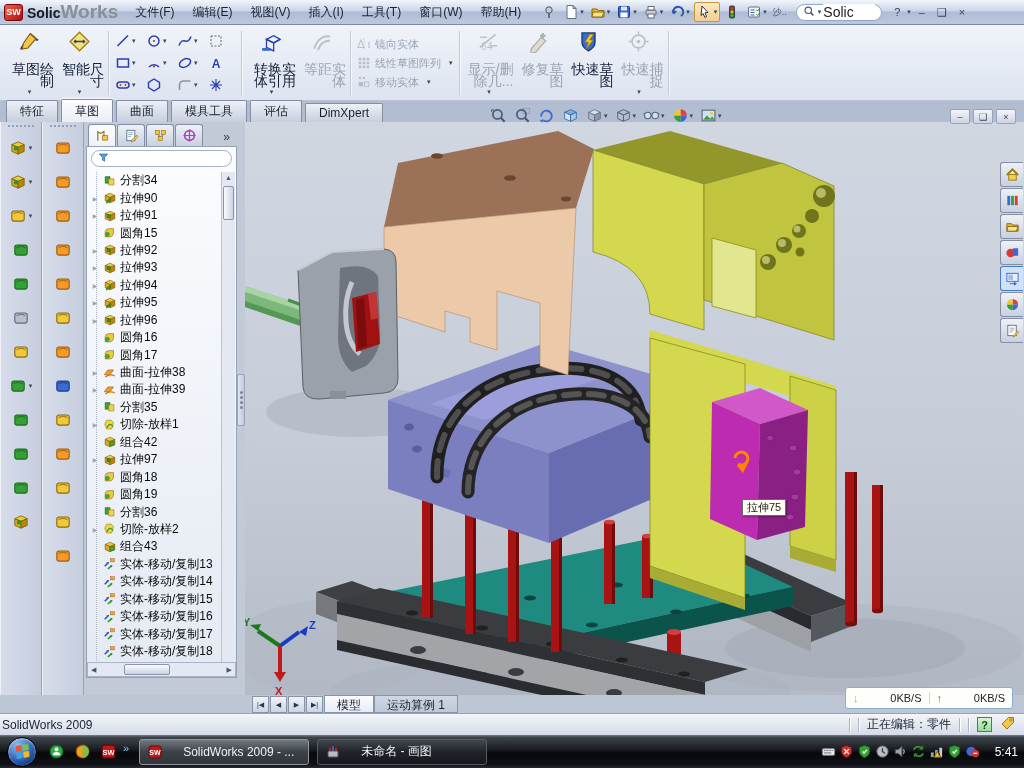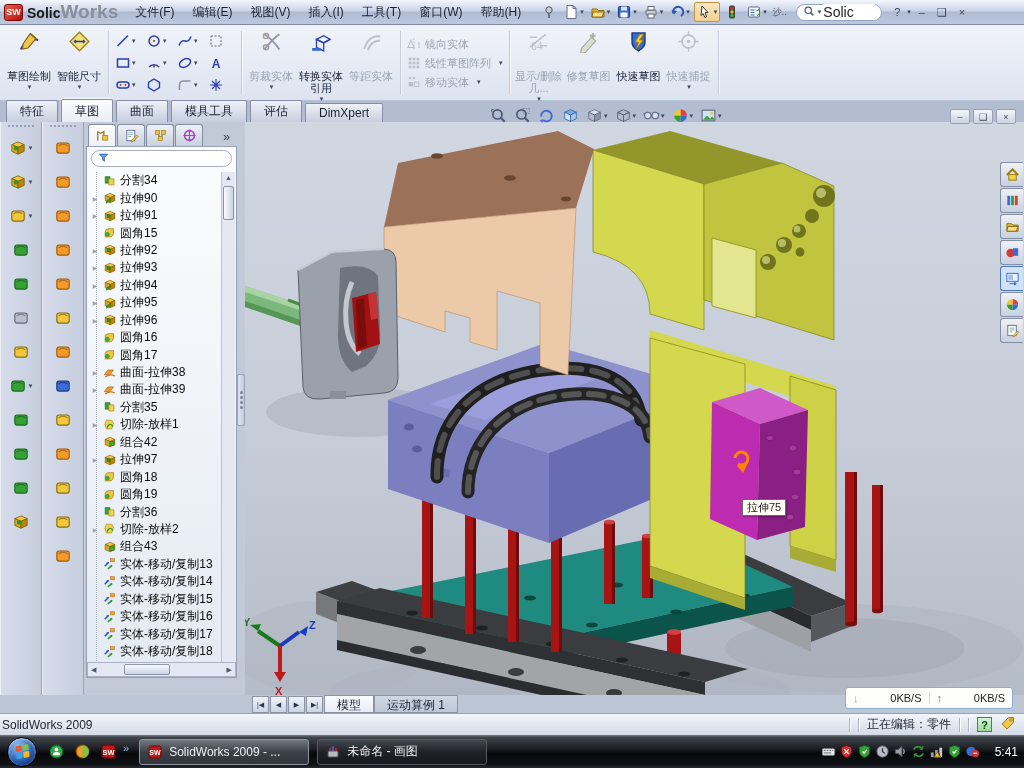--- a/index.html
+++ b/index.html
@@ -21,21 +21,21 @@
 #searchbox{display:flex;align-items:center;gap:2px;background:#fff;border:1px solid #93a6c4;border-radius:9px;height:17px;padding:0 6px;margin:0 6px}
 #searchbox svg{width:12px;height:12px}
 #searchbox input{border:none;outline:none;width:52px;font-size:14px;font-family:inherit;color:#222}
 .tb-glyph{width:18px;height:17px;display:flex;align-items:center;justify-content:center;color:#3c4456;font-size:11px}
 #win-controls{display:flex;gap:2px;margin:0 6px 0 2px}
 #win-controls .wc{width:18px;height:16px;display:flex;align-items:center;justify-content:center;color:#3c4456;font-size:11px}
 
 #cmdmgr{position:absolute;left:0;top:25px;width:1024px;height:76px;background:linear-gradient(180deg,#f0f3f9,#dde4f0);display:flex;align-items:stretch;padding:3px 2px 2px 4px;border-bottom:1px solid #b8c2d4;z-index:20}
 .cm-btn{width:50px;display:flex;flex-direction:column;align-items:center;padding-top:2px}
 .cm-ico svg{width:23px;height:23px}
-.cm-label{font-size:11px;line-height:12px;text-align:center;color:#15203a;margin-top:14px}
+.cm-label{font-size:14px;line-height:12px;text-align:right;color:#15203a;margin-top:7px}
 .cm-btn .dd{margin-top:1px}
 .dis .cm-label,.cm-row.dis .cm-rlabel{color:#9ba4b4}
 .dis svg,.cm-row.dis svg{opacity:.5;filter:grayscale(.75)}
 .cm-grid{display:grid;grid-template-columns:repeat(4,31px);grid-template-rows:repeat(3,22px);align-content:center}
 .cm-cell{display:flex;align-items:center;justify-content:flex-start;padding-left:2px}
 .cm-cell svg{width:16px;height:16px}
 .cm-sep{width:1px;background:#c2cad8;margin:3px 4px;box-shadow:1px 0 0 #f6f8fc}
 .cm-rows{display:flex;flex-direction:column;justify-content:center;gap:4px;padding:0 2px}
 .cm-row{display:flex;align-items:center;gap:4px;font-size:11px;white-space:nowrap}
 .cm-row svg{width:14px;height:14px}
@@ -105,21 +105,21 @@
 #sb-help{width:15px;height:15px;background:linear-gradient(#d8f4d8,#9ad89a);border:1px solid #3a8a3a;color:#0a4a0a;font-weight:bold;font-size:11px;display:flex;align-items:center;justify-content:center}
 #sb-tag svg{width:16px;height:16px}
 
 #taskbar{position:absolute;left:0;top:735px;width:1024px;height:33px;background:linear-gradient(180deg,#7b8088 0%,#3f444c 7%,#181a1f 45%,#07080a 55%,#101217 90%,#272b32 100%);display:flex;align-items:center;z-index:50}
 #orb{width:30px;height:30px;margin:0 6px 0 7px;border-radius:50%;background:radial-gradient(circle at 35% 28%,#8ec0f4,#2a5cae 55%,#0a1e4a 95%);border:1px solid #000;box-shadow:inset 0 1px 3px rgba(255,255,255,.7);display:flex;align-items:center;justify-content:center}
 #flag{width:13px;height:13px;display:grid;grid-template-columns:6px 6px;grid-template-rows:6px 6px;gap:1px;transform:rotate(-6deg) skewY(-4deg)}
 #flag i{border-radius:1px}
 .ql{width:22px;height:22px;margin:0 2px;display:flex;align-items:center;justify-content:center}
 .ql svg{width:17px;height:17px}
 #ql-chev{color:#8ec0f0;font-size:11px;margin:0 6px 8px 2px}
-.twin{width:170px;height:26px;margin:0 4px;border-radius:3px;border:1px solid #565b63;background:linear-gradient(#43484f,#202329 50%,#16181d);display:flex;align-items:center;gap:6px;padding:0 7px;color:#eef1f5;font-size:12px;overflow:hidden;white-space:nowrap}
+.twin{width:170px;height:26px;margin:0 4px;border-radius:3px;border:1px solid #565b63;background:linear-gradient(#43484f,#202329 50%,#16181d);display:flex;align-items:center;gap:20px;padding:0 7px;color:#eef1f5;font-size:12px;overflow:hidden;white-space:nowrap}
 .twin.active{background:linear-gradient(#737980,#3c4148 50%,#31353c);border-color:#8e949c}
 .twin svg{width:16px;height:16px;flex:none}
 .twl{overflow:hidden;text-overflow:ellipsis}
 #tray{position:absolute;right:44px;top:0;height:33px;display:flex;align-items:center;gap:3px}
 .tray-ic{display:flex}
 .tray-ic svg{width:15px;height:15px}
 #clock{position:absolute;right:6px;top:0;height:33px;display:flex;align-items:center;color:#fff;font-size:12px}
 </style>
 </head>
 <body>
@@ -312,30 +312,20 @@
         </svg>
         <span class="dd">▾</span>
       </div>
       <div class="cm-cell">
         <svg viewBox="0 0 16 16">
           <path d="M8,2 V14 M2,8 H14 M4,4 L12,12 M12,4 L4,12" stroke="#2a3fae" stroke-width="1.1"></path>
         </svg>
       </div>
     </div>
     <div class="cm-sep"></div>
-    <div class="cm-btn dis">
-      <div class="cm-ico"><svg viewBox="0 0 16 16">
-          <path d="M3,3 C8,6 11,10 13.5,13.5" stroke="#2a3fae" fill="none" stroke-width="1.3"></path>
-          <path d="M13.5,3 C9,6 6,10 3,13.5" stroke="#2a3fae" fill="none" stroke-width="1.3"></path>
-          <circle cx="4.2" cy="4.2" r="1.8" fill="none" stroke="#c03030"></circle>
-          <circle cx="4.2" cy="12" r="1.8" fill="none" stroke="#c03030"></circle>
-        </svg></div>
-      <div class="cm-label">剪裁实体</div>
-      <div class="dd">▾</div>
-    </div>
     <div class="cm-btn">
       <div class="cm-ico"><svg viewBox="0 0 16 16">
           <path d="M4.5,6.5 9.5,4 14,6.5 9.5,9z" fill="#eef2fa" stroke="#2a3fae" stroke-width=".9"></path>
           <path d="M4.5,6.5 9.5,9 9.5,14.5 4.5,12z M14,6.5 9.5,9" fill="none" stroke="#2a3fae" stroke-width=".9"></path>
           <path d="M1.5,13.5 h6" stroke="#3a6ad4" stroke-width="2"></path>
         </svg></div>
       <div class="cm-label">转换实体引用</div>
       <div class="dd">▾</div>
     </div>
     <div class="cm-btn dis">

